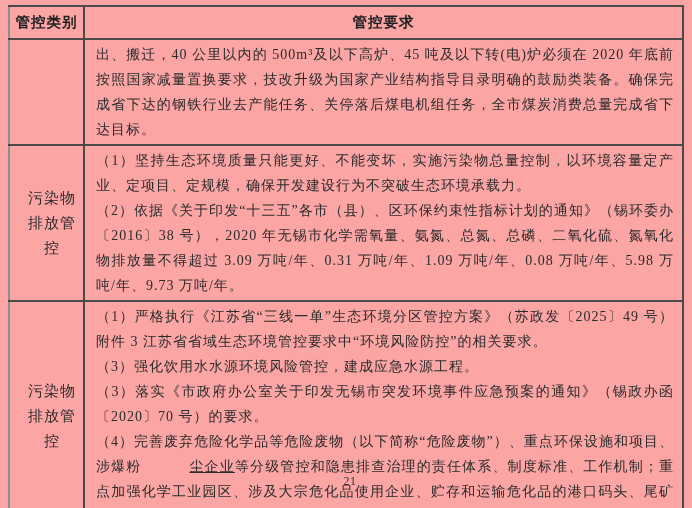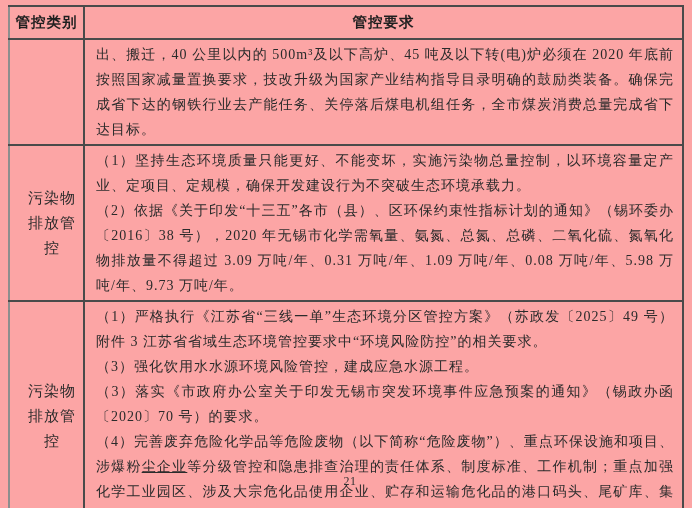--- a/index.html
+++ b/index.html
@@ -63,21 +63,21 @@
     text-align: justify;
     padding: 2px 8px 2px 11px;
     color: #2b2b2b;
   }
   td.req-cell p {
     margin: 0;
   }
   .row-1 { height: 81px; }
   .row-2 { height: 124px; }
   .row-3 { height: 200px; }
-  .u-mark { text-decoration: underline; }
+  .u-mark { text-decoration: underline; margin-left: 48px; }
   .page-number {
     position: absolute;
     left: 4px;
     top: 474px;
     width: 692px;
     text-align: center;
     font-size: 12px;
     letter-spacing: 0.5px;
     color: #333333;
   }

